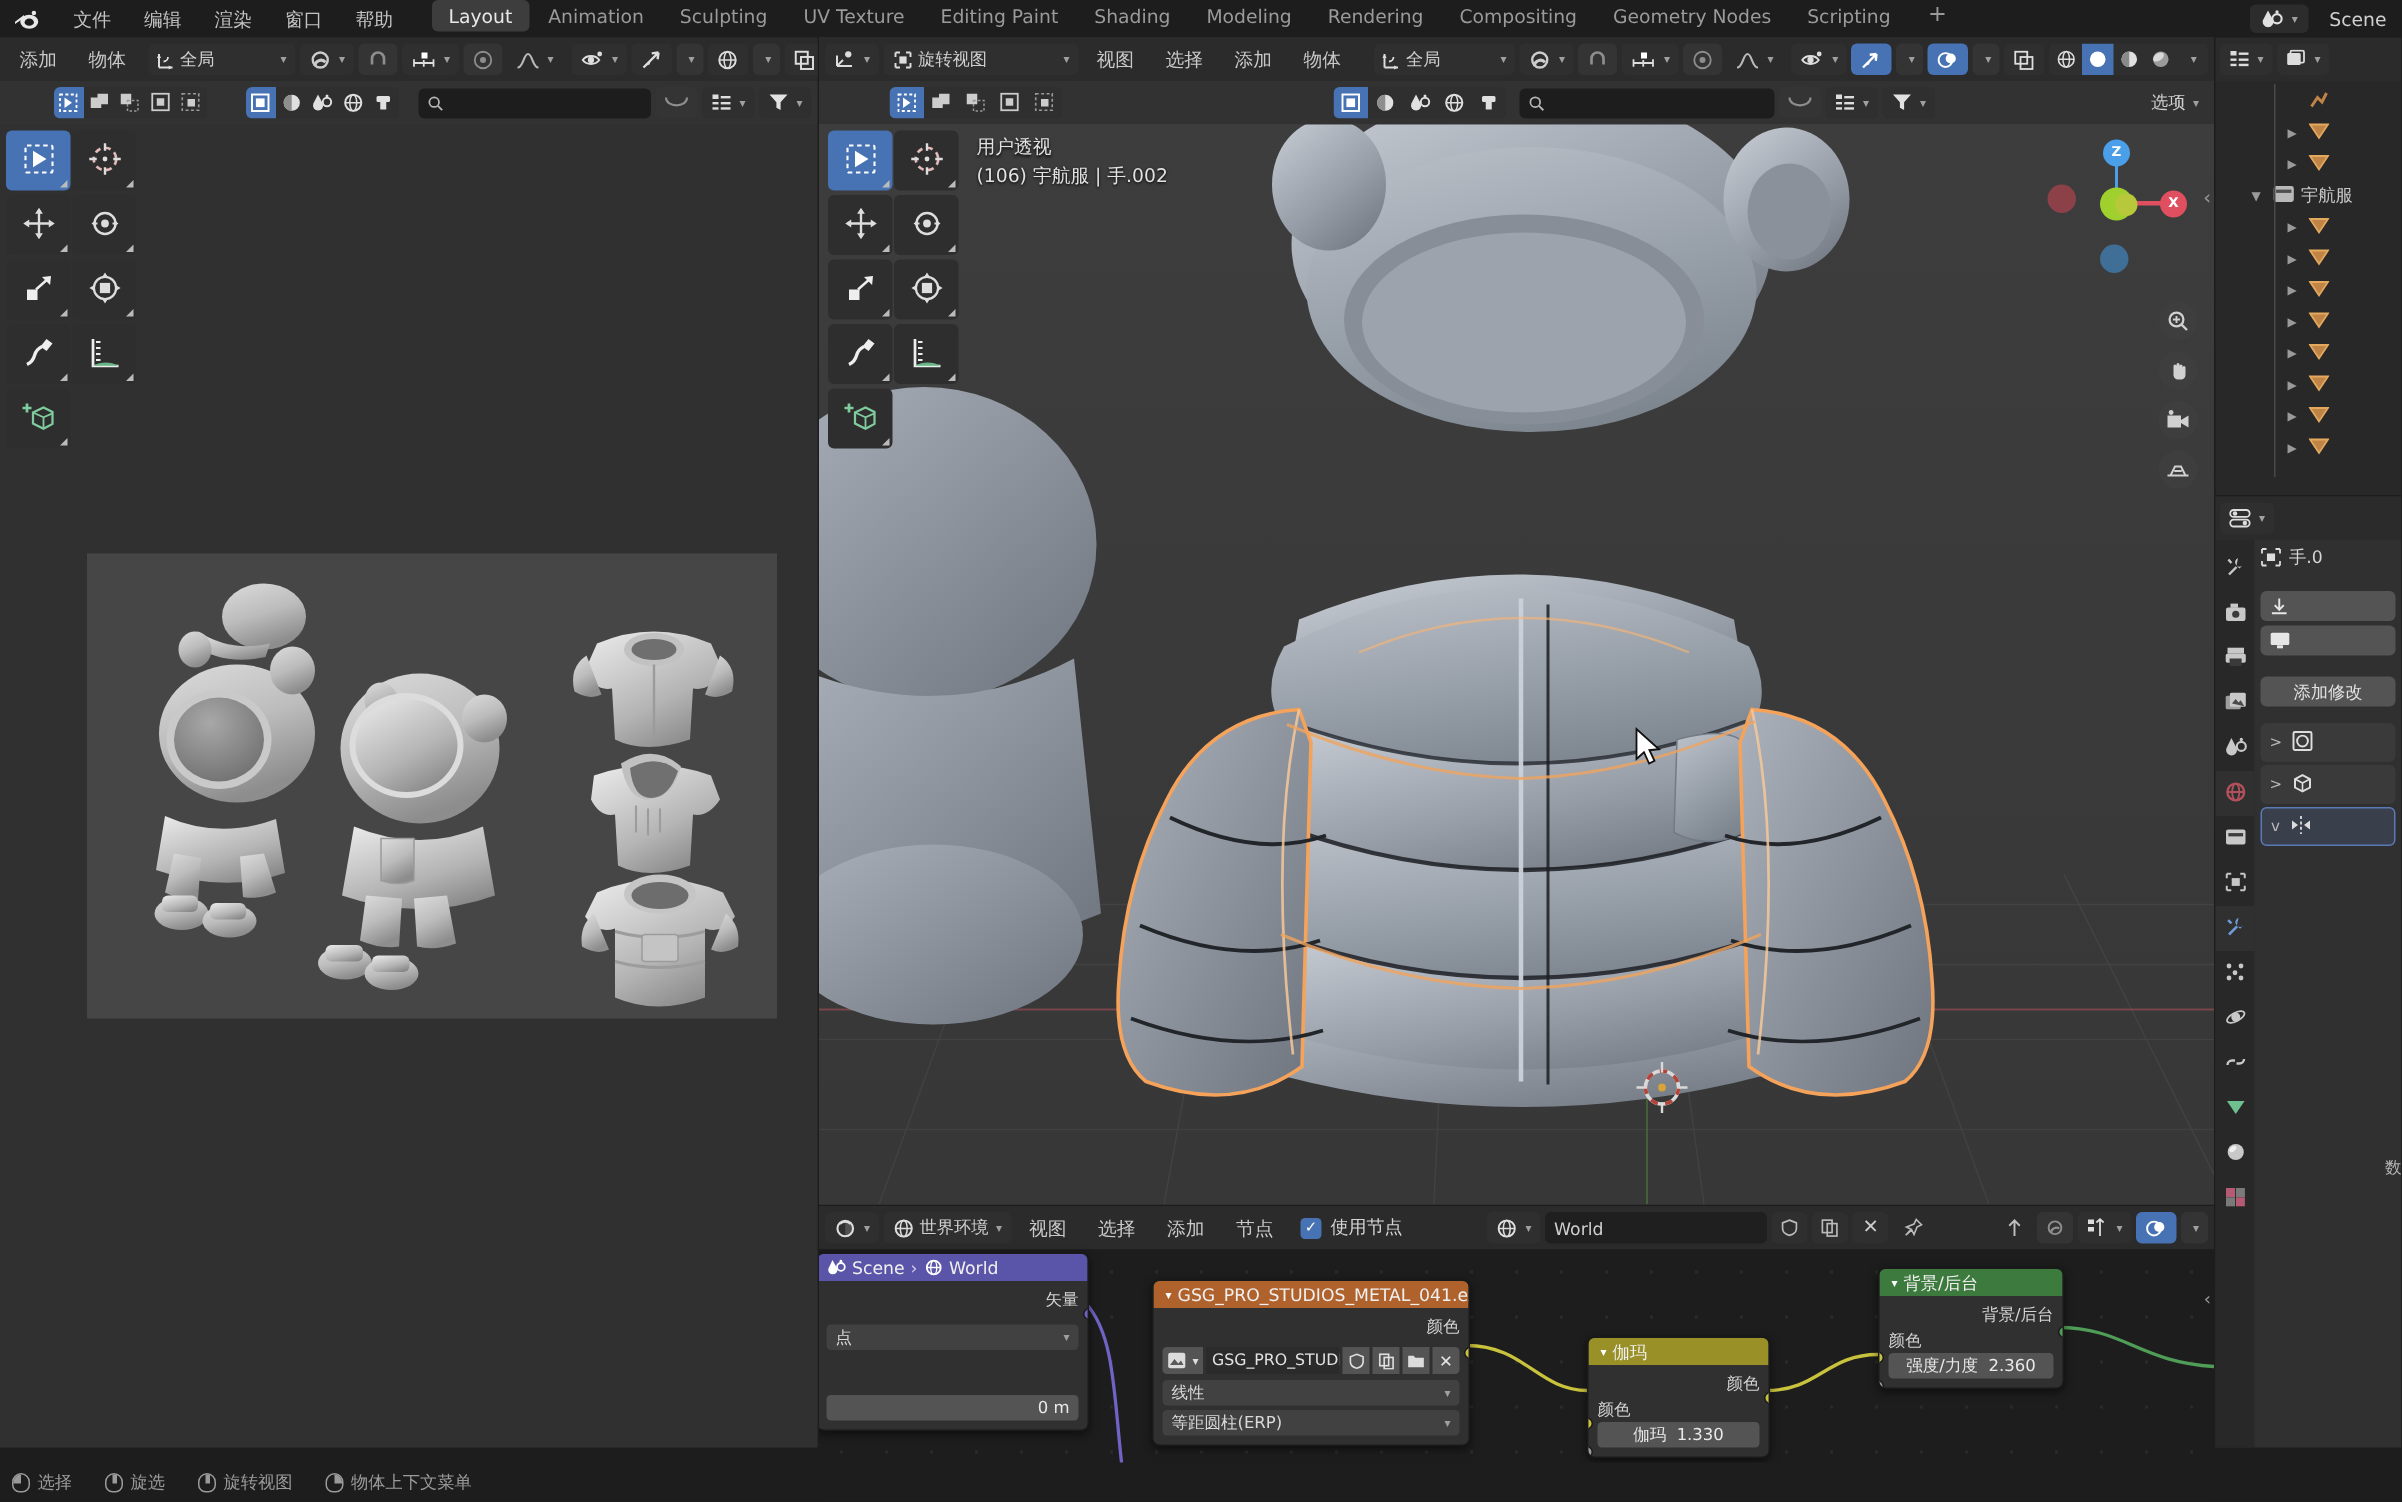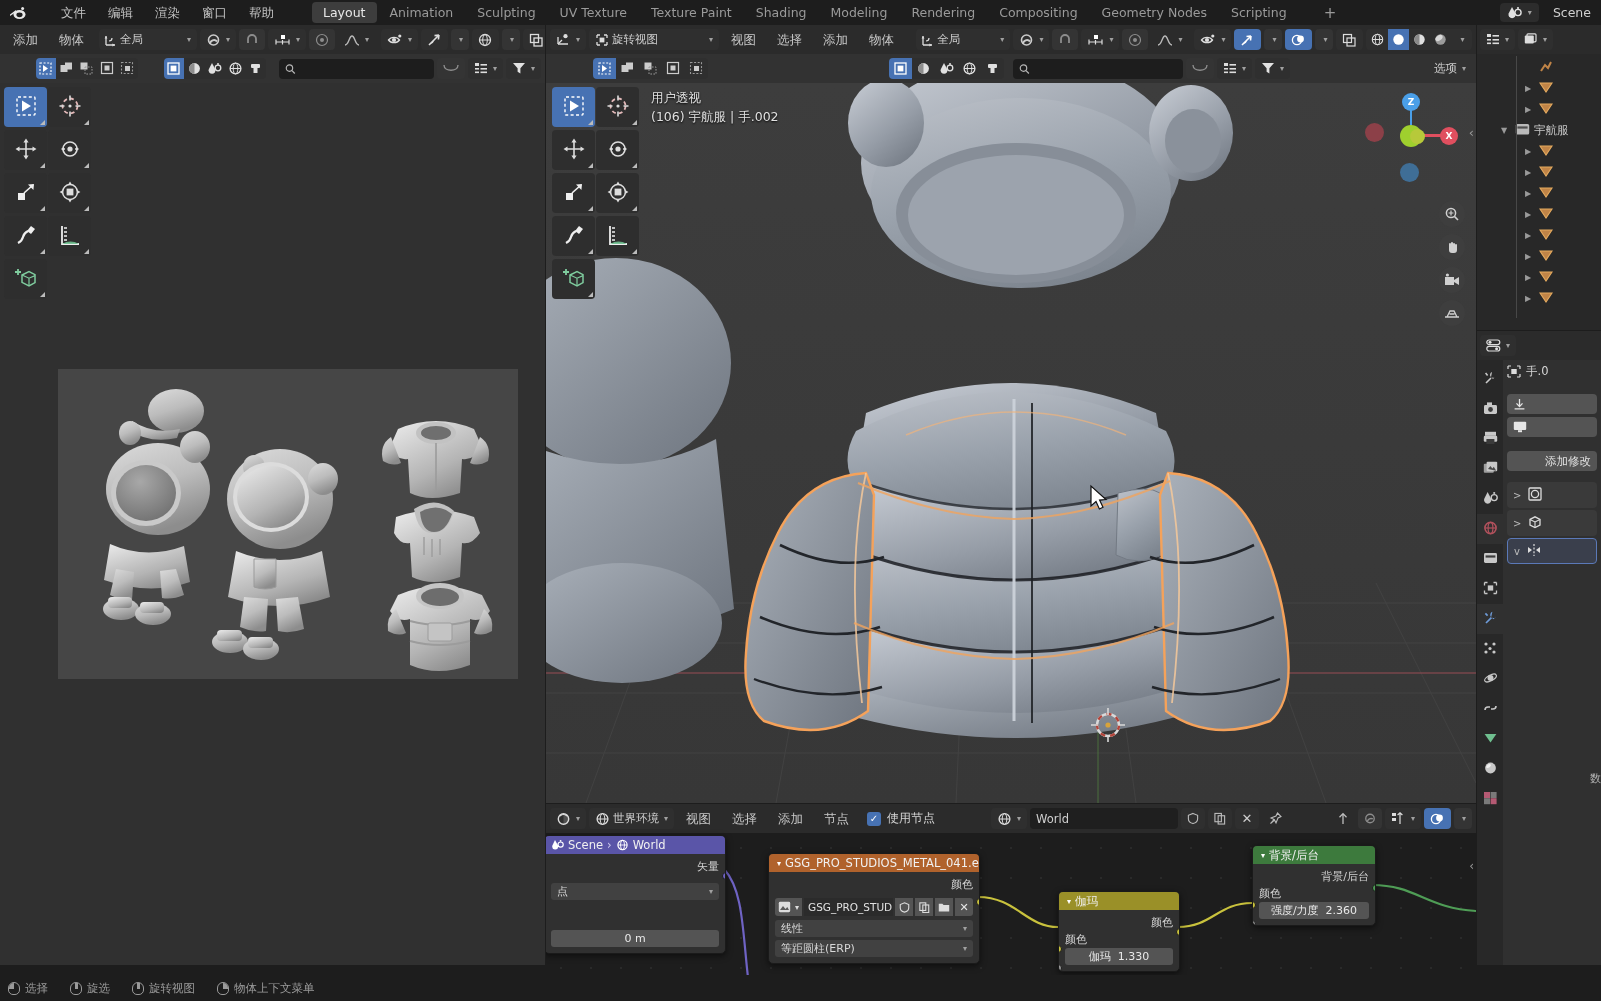--- a/index.html
+++ b/index.html
@@ -5,21 +5,21 @@
   * { box-sizing: border-box; margin:0; padding:0; }
   html,body{ background:#1d1d1d; }
   body{
     width:1601px; height:1001px; overflow:hidden;
     font-family:"DejaVu Sans","Liberation Sans",sans-serif;
     font-size:12px; color:#d6d6d6; position:relative;
   }
   
   .topbar{
     position:absolute; left:0; top:0; width:1601px; height:25px;
-    background:#1d1d1d; display:flex; align-items:center; gap:16px;
+    background:#1d1d1d; display:flex; align-items:flex-start; gap:4px;
   }
   .blender-logo{ width:34px; height:25px; display:flex; align-items:center; justify-content:center; }
   .menu-item{ padding:0 11px; height:25px; line-height:25px; color:#c3c3c3; font-size:12.5px; white-space:nowrap; }
   .wstab{ padding:0 11px; height:21px; line-height:21px; margin:0 1px; border-radius:4px;
           color:#9a9a9a; font-size:12.5px; white-space:nowrap;}
   .wstab.active{ background:#3d3d3d; color:#e8e8e8; }
   .plusbtn{ padding:0 9px; color:#9a9a9a; font-size:15px; }
   .topbar-right{ position:absolute; right:0; top:0; height:25px; display:flex; align-items:center; }
   .scene-chip{ display:flex; align-items:center; gap:4px; background:#2c2c2c; border-radius:4px; padding:2px 7px; height:19px; margin-right:4px;}
   .scene-name{ padding:0 10px; color:#d0d0d0; font-size:12.5px; }
@@ -132,21 +132,21 @@
       <div class="menu-item">编辑</div>
       <div class="menu-item">渲染</div>
       <div class="menu-item">窗口</div>
       <div class="menu-item">帮助</div>
     </div>
   <div id="wstabs" style="display:flex;align-items:center;margin-left:10px;">
       <div class="wstab active">Layout</div>
       <div class="wstab">Animation</div>
       <div class="wstab">Sculpting</div>
       <div class="wstab">UV Texture</div>
-      <div class="wstab">Texture Paint</div>
+      <div class="wstab">Editing Paint</div>
       <div class="wstab">Shading</div>
       <div class="wstab">Modeling</div>
       <div class="wstab">Rendering</div>
       <div class="wstab">Compositing</div>
       <div class="wstab">Geometry Nodes</div>
       <div class="wstab">Scripting</div>
     </div>
   <div class="plusbtn">+</div>
   <div class="topbar-right">
     <div class="scene-chip">
@@ -1109,21 +1109,21 @@
         <span>World</span>
       </div>
       <div class="nb">
         <div class="nrow r">矢量</div>
         <div style="height:8px"></div>
         <div class="nselect">
           <span>点</span>
           <span class="cv">▾</span>
         </div>
         <div style="height:30px"></div>
-        <div class="nfield" style="">
+        <div class="nfield" style="justify-content:flex-end">
           <span>0 m</span>
         </div>
       </div>
       <div class="sock" style="right:-5px; top:36px; background:#6f63c4;"></div>
     </div>
 
     <div class="node" style="left:222px; top:20px; width:212px;">
       <div class="nh" style="background:#b0622c;">
         <span class="cv" style="color:#fff">▾</span>
         <span>GSG_PRO_STUDIOS_METAL_041.exr</span>
@@ -1452,21 +1452,21 @@
           <path d="M6.5 1 v7 M3.5 5.4 L6.5 8.6 L9.5 5.4 M1.6 10.8 h9.8" stroke="#e6e6e6" stroke-width="1.3" fill="none"></path>
         </svg>
       </div>
       <div class="prow">
         <svg width="14" height="12" viewBox="0 0 14 12">
           <rect x="0.8" y="0.8" width="12.4" height="8.2" rx="1" fill="#e6e6e6"></rect>
           <rect x="5" y="9.2" width="4" height="2" fill="#e6e6e6"></rect>
         </svg>
       </div>
       <div style="height:8px"></div>
-      <div class="prow" style="background:#545454; justify-content:flex-end">
+      <div class="prow" style="background:#545454; justify-content:center">
         <span>添加修改</span>
       </div>
       <div style="height:6px"></div>
       <div id="modrows">
           <div style="display: flex; align-items: center; gap: 7px; height: 26px; padding-left: 6px; margin: 2px 4px; border-radius: 4px; background: rgb(58, 58, 58);">
             <span style="color:#bbb;font-size:10px">&gt;</span>
             <span><svg width="14" height="14" viewBox="0 0 14 14">
                 <rect x="1" y="1" width="12" height="12" rx="1" fill="none" stroke="#ddd" stroke-width="1.3"></rect>
                 <circle cx="7" cy="7" r="3.6" fill="none" stroke="#ddd" stroke-width="1.3"></circle>
               </svg></span>

